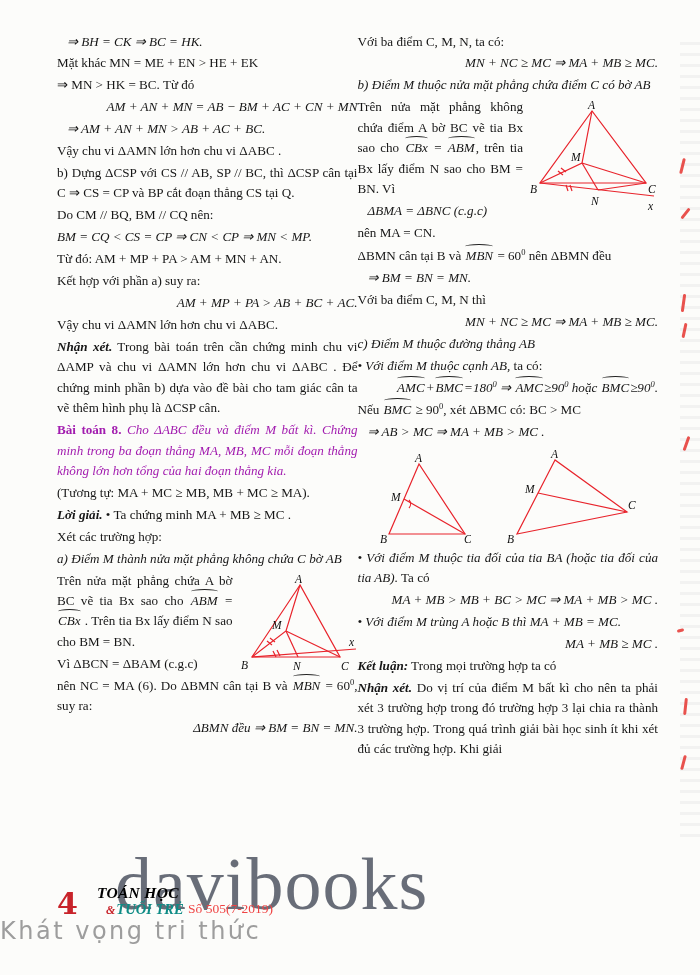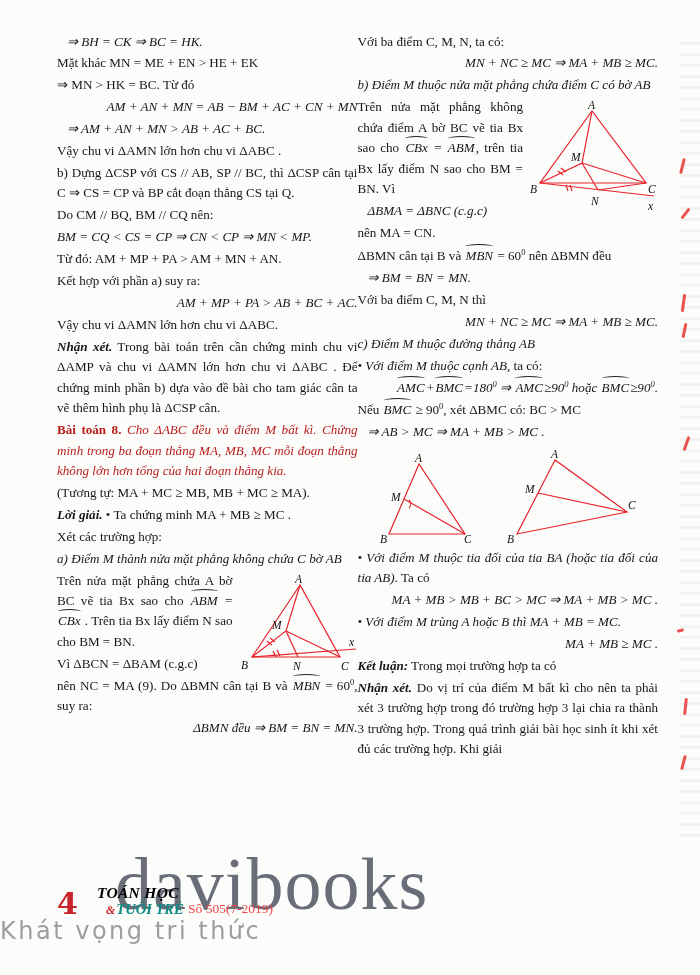--- a/index.html
+++ b/index.html
@@ -8,21 +8,21 @@
        font-family:"Liberation Serif",serif;color:#161616}
   .content{position:absolute;left:57px;top:30px;width:601px;display:flex;z-index:2}
   .col{flex:1;font-size:13.1px;line-height:1.56;text-align:justify}
   .blk{margin:1.5px 0}
   .ind1{padding-left:10px}
   .f{font-style:italic}
   .fc{text-align:right;font-style:italic}
   .i{font-style:italic}
   .b{font-weight:700}
   .bi{font-weight:700;font-style:italic}
-  .red{color:#b91c1c}
+  .red{color:#a21caf}
   sup{font-size:8.5px;line-height:0}
   .hat{font-style:italic;position:relative;display:inline-block;padding:0 1px}
   .hat::before{content:"";position:absolute;top:-2px;left:1px;right:1px;height:4px;
                border-top:1.1px solid #222;border-radius:100% 100% 0 0}
   .fig{float:right;margin:2px 0 2px 7px}
   .figrow{display:flex;justify-content:center;align-items:flex-end;gap:34px;margin:8px 0 4px}
   svg text{font-family:"Liberation Serif",serif;font-style:italic;font-size:11.5px;fill:#101010;stroke:none}
   .clear{clear:both}
   
   .watermark{position:absolute;left:115px;top:842px;font-family:Liberation Serif, serif;font-size:74px;
@@ -98,21 +98,21 @@
         <text x="101" y="97">C</text>
         <text x="32" y="56">M</text>
         <text x="53" y="97">N</text>
         <text x="109" y="73">x</text>
       </svg>
       <span>Trên nửa mặt phẳng chứa A bờ BC vẽ tia Bx sao cho </span><span class="hat">ABM</span><span> = </span><span class="hat">CBx</span><span> . Trên tia Bx lấy điểm N sao cho BM = BN.</span>
     </div>
 
     <div class="blk">Vì ΔBCN = ΔBAM  (c.g.c)</div>
     <div class="blk">
-      <span>nên NC = MA (9). Do ΔBMN cân tại B và </span><span class="hat">MBN</span><span> = 60</span><sup>0</sup><span>, suy ra:</span>
+      <span>nên NC = MA (6). Do ΔBMN cân tại B và </span><span class="hat">MBN</span><span> = 60</span><sup>0</sup><span>, suy ra:</span>
     </div>
     <div class="blk fc">ΔBMN đều ⇒ BM = BN = MN.</div>
   </div>
 
   <div class="col">
     <div class="blk">Với ba điểm C, M, N, ta có:</div>
     <div class="blk fc">MN + NC ≥ MC ⇒ MA + MB ≥ MC.</div>
     <div class="blk i">b) Điểm M thuộc nửa mặt phẳng chứa điểm C có bờ AB</div>
 
     <div class="blk">

